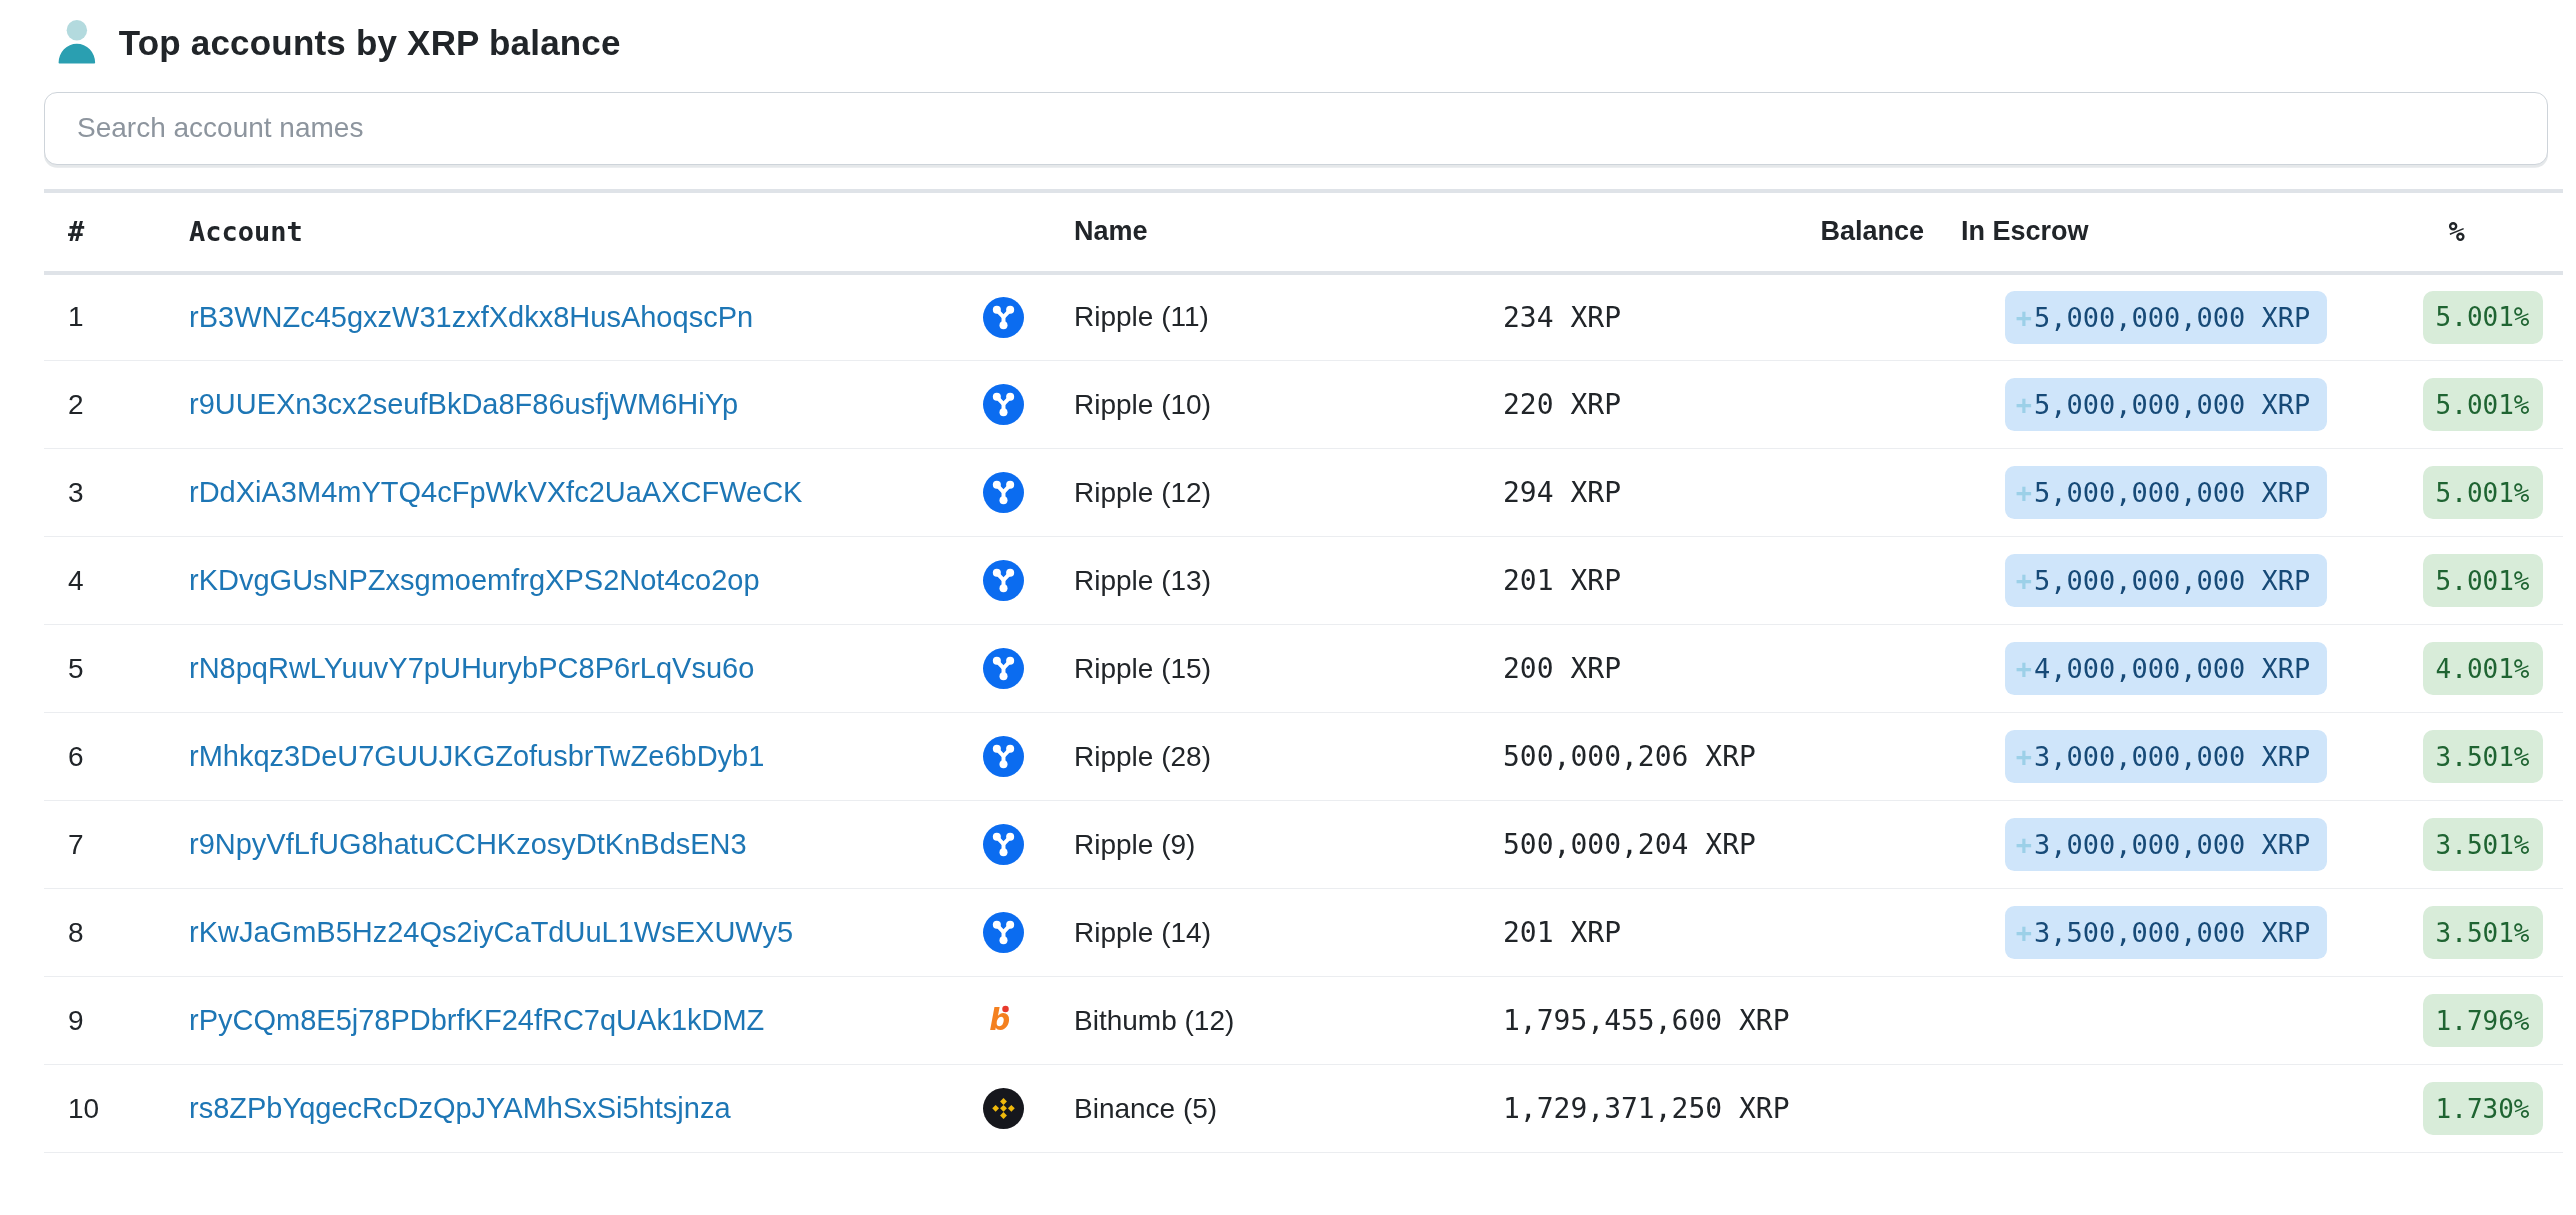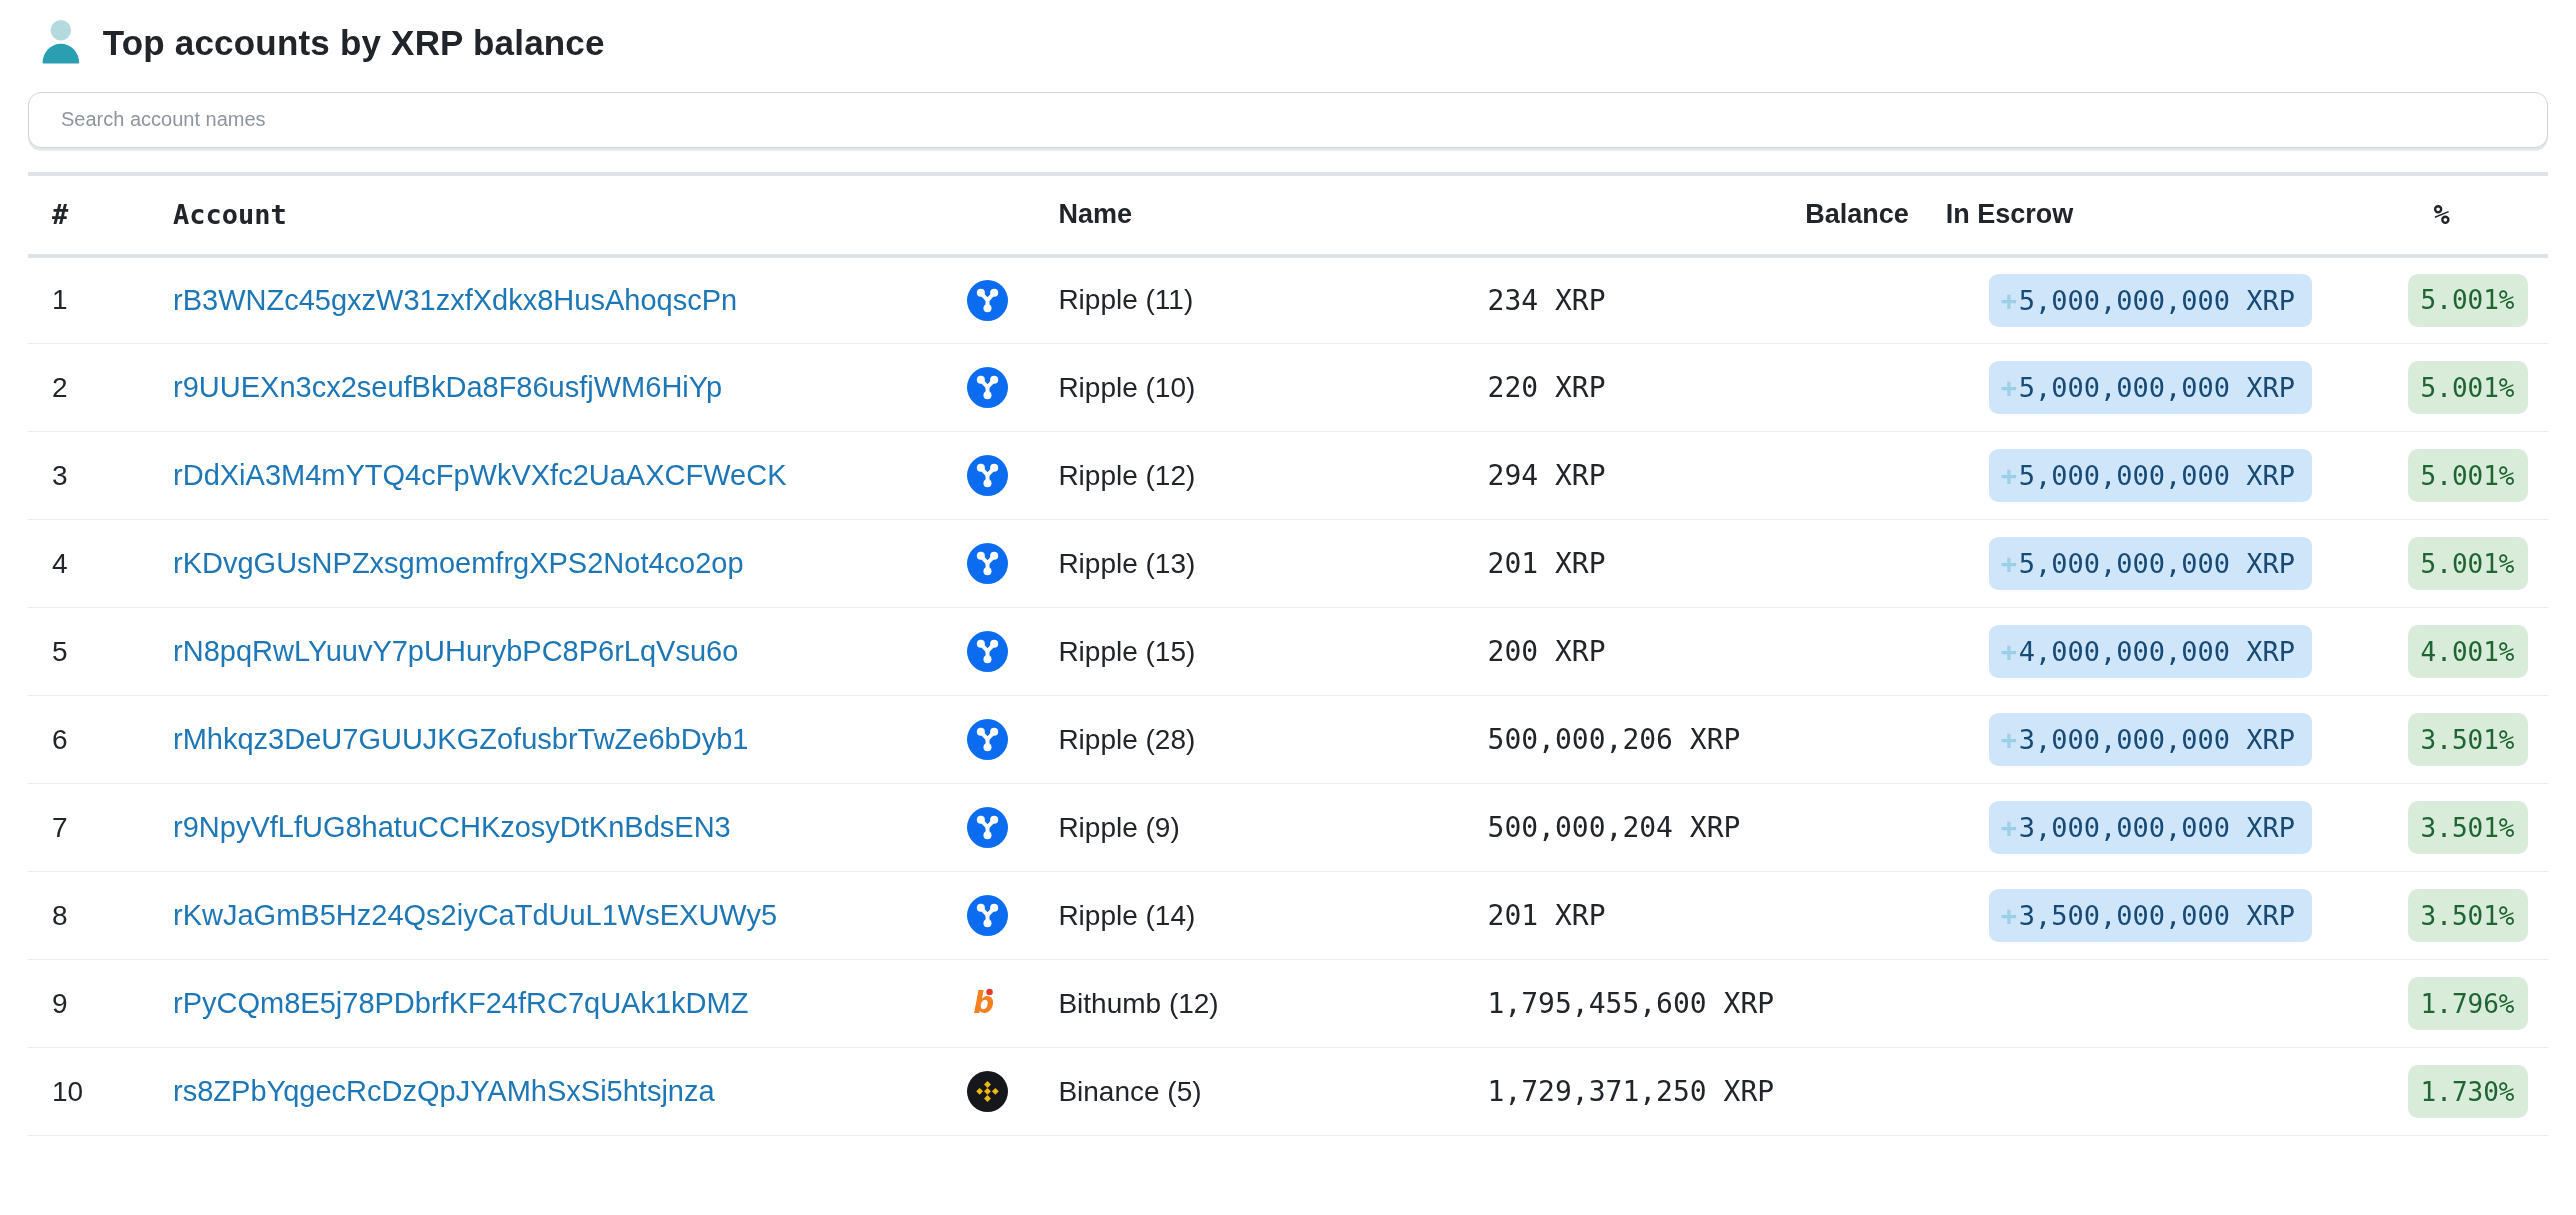--- a/index.html
+++ b/index.html
@@ -17,29 +17,29 @@
     --pct-bg:#d8ecd9;
     --pct-text:#1f6432;
     --border-heavy:#dfe3e8;
     --border-light:#ebedf0;
     --input-border:#ced4da;
     --placeholder:#8d959e;
   }
   *{box-sizing:border-box;margin:0;padding:0;}
   html,body{width:2576px;height:1215px;overflow:hidden;background:#fff;}
   body{font-family:"Liberation Sans", sans-serif;color:var(--ink);}
-  .page{padding:13px 28px 0 28px;width:100%;height:100%;}
+  .page{padding:13px 28px 0 44px;width:100%;height:100%;}
 
   .page-header{display:flex;align-items:center;gap:20.5px;height:60px;padding-left:11.2px;}
   .page-title{font-size:35px;font-weight:700;letter-spacing:0.2px;}
 
   .search-row{margin-top:18.6px;}
   .search-input{
-    width:100%;height:56px;border:1.9px solid var(--input-border);border-radius:13px;
-    padding:0 32px;font-size:20px;color:var(--ink);outline:none;
+    width:100%;height:73px;border:1.9px solid var(--input-border);border-radius:13px;
+    padding:0 32px;font-size:28px;color:var(--ink);outline:none;
     font-family:"Liberation Sans", sans-serif;
     box-shadow:0 2.8px 0 rgba(180,188,196,0.35);
   }
   .search-input::placeholder{color:var(--placeholder);}
 
   .section-title{margin-top:34px;font-size:27px;font-weight:700;height:34px;line-height:34px;}
 
   table.accounts{width:100%;border-collapse:collapse;table-layout:fixed;margin-top:24px;border-top:4.7px solid var(--border-heavy);}
   col.c-rank{width:145px;} col.c-account{width:792px;} col.c-icon{width:93px;}
   col.c-name{width:429px;} col.c-balance{width:421px;} col.c-escrow{width:447px;} col.c-pct{width:192px;}

